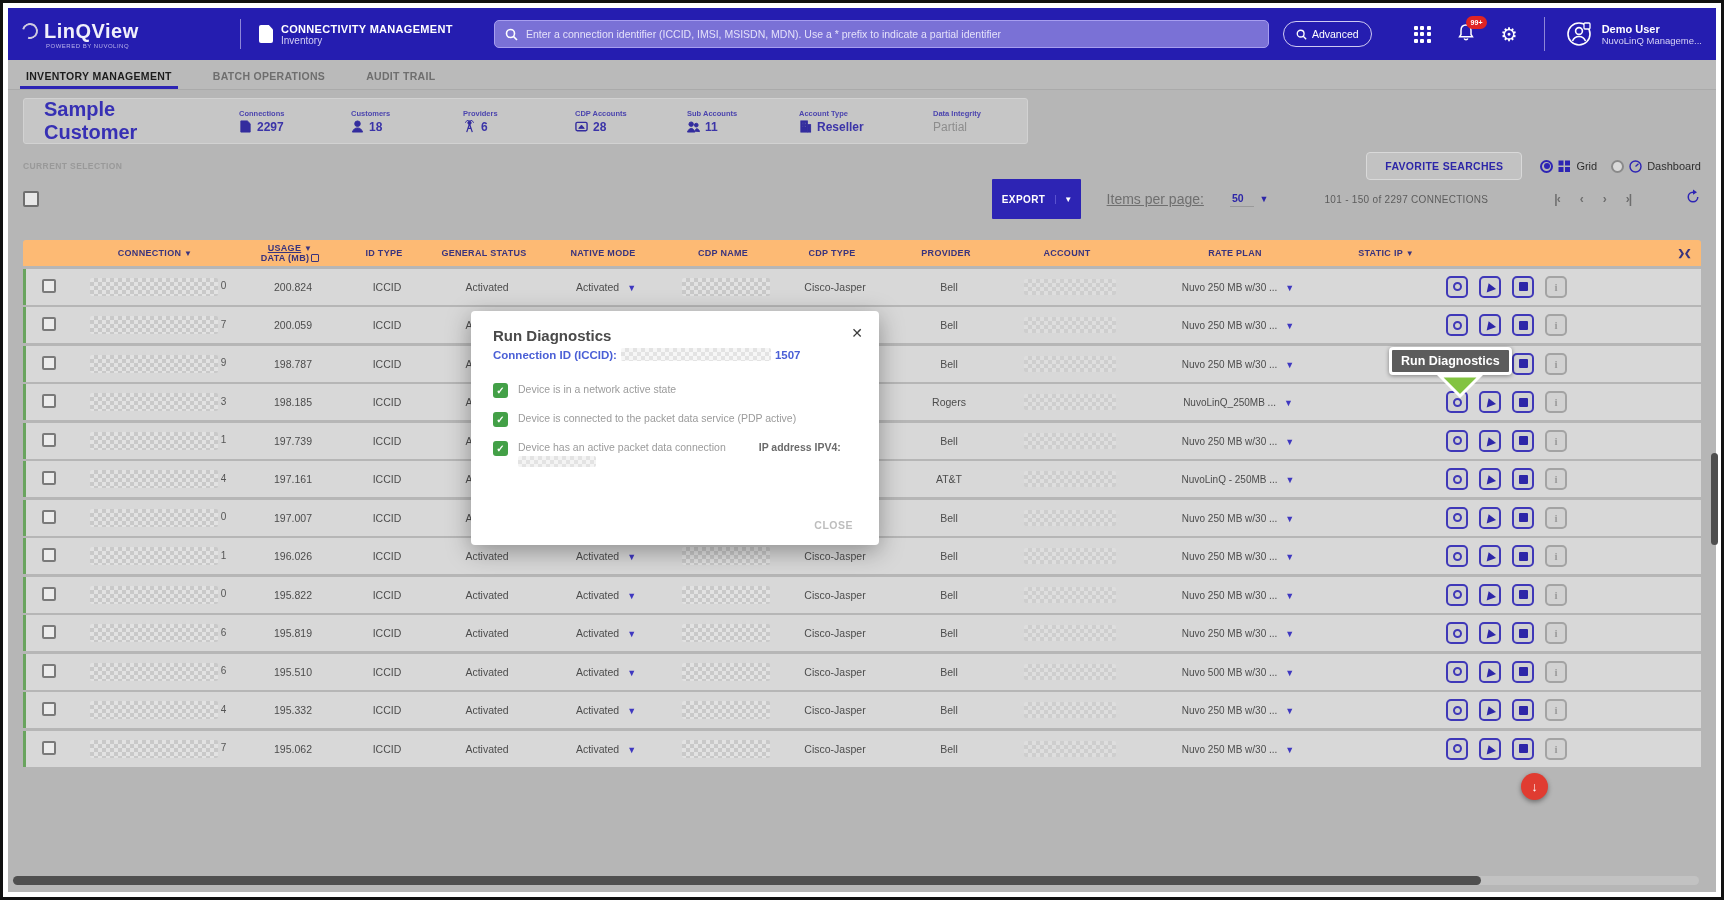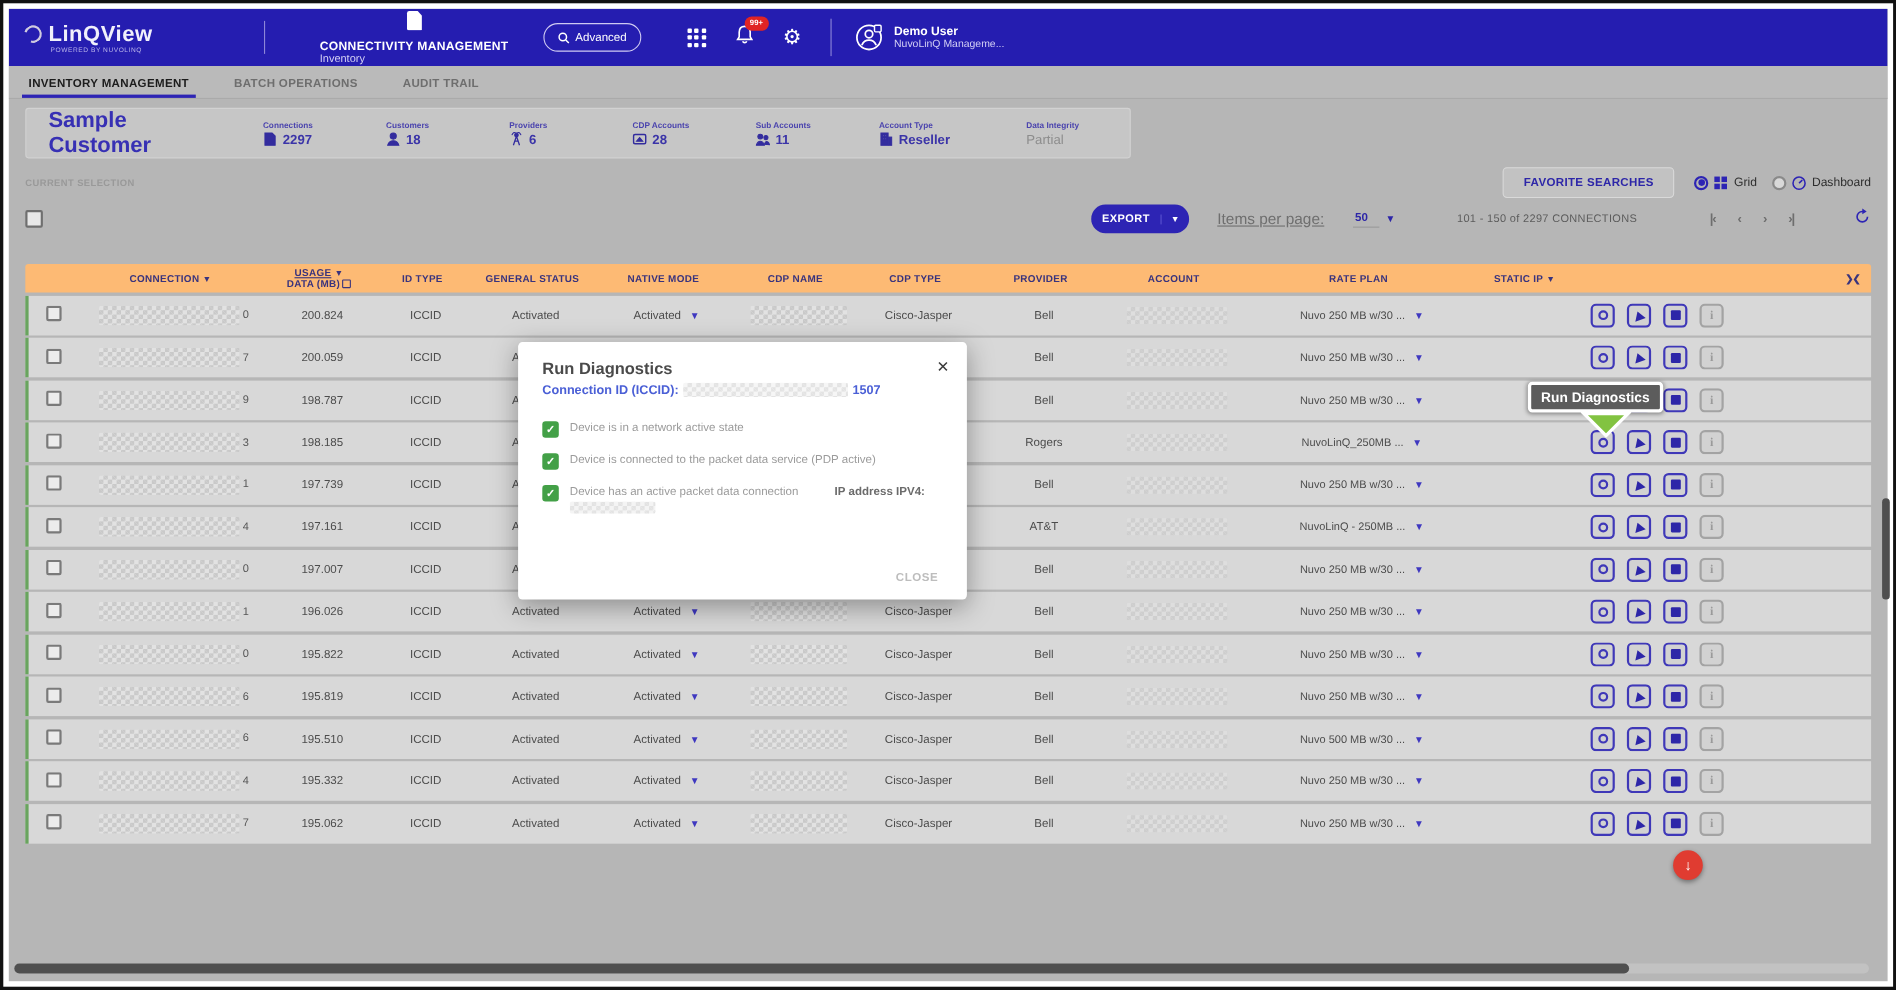--- a/index.html
+++ b/index.html
@@ -7,21 +7,21 @@
   .frame { position:relative; width:1724px; height:900px; border:3px solid #111; background:#fff; overflow:hidden; }
   .app { position:absolute; inset:5px; background:#b6b6b6; overflow:hidden; }
 
   
   .topbar { height:52px; background:#251db0; display:flex; align-items:center; color:#fff; padding:0 14px; }
   .logo-block { width:200px; }
   .logo { font-size:20px; font-weight:bold; color:#f1f0fb; letter-spacing:.5px; display:flex; align-items:center; gap:6px;}
   .logo-swirl { width:16px; height:16px; border-radius:50%; border:2px solid #cfcadf; border-left-color:transparent; transform:rotate(-30deg); display:inline-block; }
   .logo-tagline { font-size:6px; color:#b9b3ea; margin-left:24px; letter-spacing:.5px; }
   .v-divider { width:1px; height:30px; background:#8d86d8; margin:0 18px; }
-  .app-title-block { display:flex; align-items:center; gap:8px; min-width:235px;flex-direction:column; }
+  .app-title-block { display:flex; align-items:center; gap:8px; min-width:235px; }
   .sim-glyph { width:14px; height:18px; background:#fff; border-radius:2px; clip-path:polygon(0 0,70% 0,100% 25%,100% 100%,0 100%); position:relative; }
   .app-title b { display:block; font-size:11px; letter-spacing:.3px; }
   .app-title span { display:block; font-size:10px; color:#d4d0f5; }
   .search-wrap { flex:1; max-width:835px; height:28px; background:#7a71d6; border:1px solid #a79ef0; border-radius:5px; display:flex; align-items:center; padding:0 10px; gap:8px; margin-right:14px; }
   .search-wrap input { flex:1; background:transparent; border:none; outline:none; color:#fff; font-size:10.5px; }
   .search-wrap input::placeholder { color:#e4e1fa; }
   .btn-advanced { height:26px; border:1px solid #cfcaf2; border-radius:13px; background:transparent; color:#fff; font-size:10.5px; padding:0 12px; display:flex; align-items:center; gap:5px; cursor:pointer; }
   .hdr-icons { display:flex; align-items:center; gap:26px; margin-left:42px; }
   .apps-grid { display:grid; grid-template-columns:repeat(3,4px); grid-gap:2.5px; cursor:pointer;}
   .apps-grid i { width:4px; height:4px; background:#fff; border-radius:1px; }
@@ -54,21 +54,21 @@
   .btn-fav { height:28px; border:1px solid #d9d9d9; border-radius:4px; background:#c2c2c2; color:#2d26a8; font-size:10.5px; font-weight:bold; padding:0 18px; letter-spacing:.3px; cursor:pointer; }
   .radio-group { display:flex; align-items:center; gap:14px; font-size:11px; color:#2e2e2e; }
   .radio { width:13px; height:13px; border-radius:50%; border:2px solid #2d24b4; display:inline-flex; align-items:center; justify-content:center; }
   .radio.on::after { content:""; width:6px; height:6px; border-radius:50%; background:#2d24b4; }
   .radio.off { border-color:#8a8a8a; background:#d9d9d9; }
   .view-opt { display:flex; align-items:center; gap:5px; cursor:pointer; }
 
   .ctl-row { display:flex; align-items:center; padding:6px 15px 0; height:36px; }
   .big-check { width:16px; height:16px; border:2px solid #6f6f6f; border-radius:2px; background:#e8e8e8; cursor:pointer; }
   .ctl-right { margin-left:auto; display:flex; align-items:center; gap:26px; }
-  .btn-export { height:26px; background:#2d24b4; border:none; border-radius:13px; color:#fff; font-size:10px; font-weight:bold; display:flex; align-items:center; cursor:pointer; letter-spacing:.4px;margin-left:18px; }
+  .btn-export { height:40px; background:#2d24b4; border:none; border-radius:1px; color:#fff; font-size:10px; font-weight:bold; display:flex; align-items:center; cursor:pointer; letter-spacing:.4px;margin-left:18px; }
   .btn-export .main { padding:0 10px; }
   .btn-export .split { border-left:1px solid #5a52cf; padding:0 8px; font-size:8px; }
   .ipp-label { font-size:14px; color:#6f6f6f;text-decoration:underline; }
   .ipp-value { font-size:10.5px; color:#2d26a8; font-weight:bold; border-bottom:1px solid #9a9a9a; padding:0 10px 2px 2px; cursor:pointer; }
   .ipp-chev { color:#2d26a8; font-size:9px; margin-left:-20px; cursor:pointer; }
   .range-label { font-size:10px; color:#5c5c5c; letter-spacing:.3px; margin-left:30px; }
   .pager { display:flex; align-items:center; gap:20px; margin-left:40px; color:#6e6e6e; font-size:12px; font-weight:bold; }
   .pager span { cursor:pointer; letter-spacing:-1px; }
   .refresh { margin-left:28px; cursor:pointer; }
 
@@ -148,20 +148,27 @@
           </div>
       <div class="logo-tagline">POWERED BY NUVOLINQ</div>
     </div>
     <div class="v-divider"></div>
     <div class="app-title-block">
       <span class="sim-glyph"></span>
       <div class="app-title">
         <b>CONNECTIVITY MANAGEMENT</b>
         <span>Inventory</span>
       </div>
+    </div>
+    <div class="search-wrap">
+      <svg width="13" height="13" viewBox="0 0 13 13">
+            <circle cx="5.5" cy="5.5" r="4" fill="none" stroke="#fff" stroke-width="1.6"></circle>
+            <line x1="8.6" y1="8.6" x2="12" y2="12" stroke="#fff" stroke-width="1.6"></line>
+          </svg>
+      <input type="text" placeholder="Enter a connection identifier (ICCID, IMSI, MSISDN, MDN). Use a * prefix to indicate a partial identifier" style="">
     </div>
     <button class="btn-advanced">
       <svg width="11" height="11" viewBox="0 0 13 13">
             <circle cx="5.5" cy="5.5" r="4" fill="none" stroke="#fff" stroke-width="1.6"></circle>
             <line x1="8.6" y1="8.6" x2="12" y2="12" stroke="#fff" stroke-width="1.6"></line>
           </svg>
       <span>Advanced</span>
     </button>
     <div class="hdr-icons">
       <div class="apps-grid">

